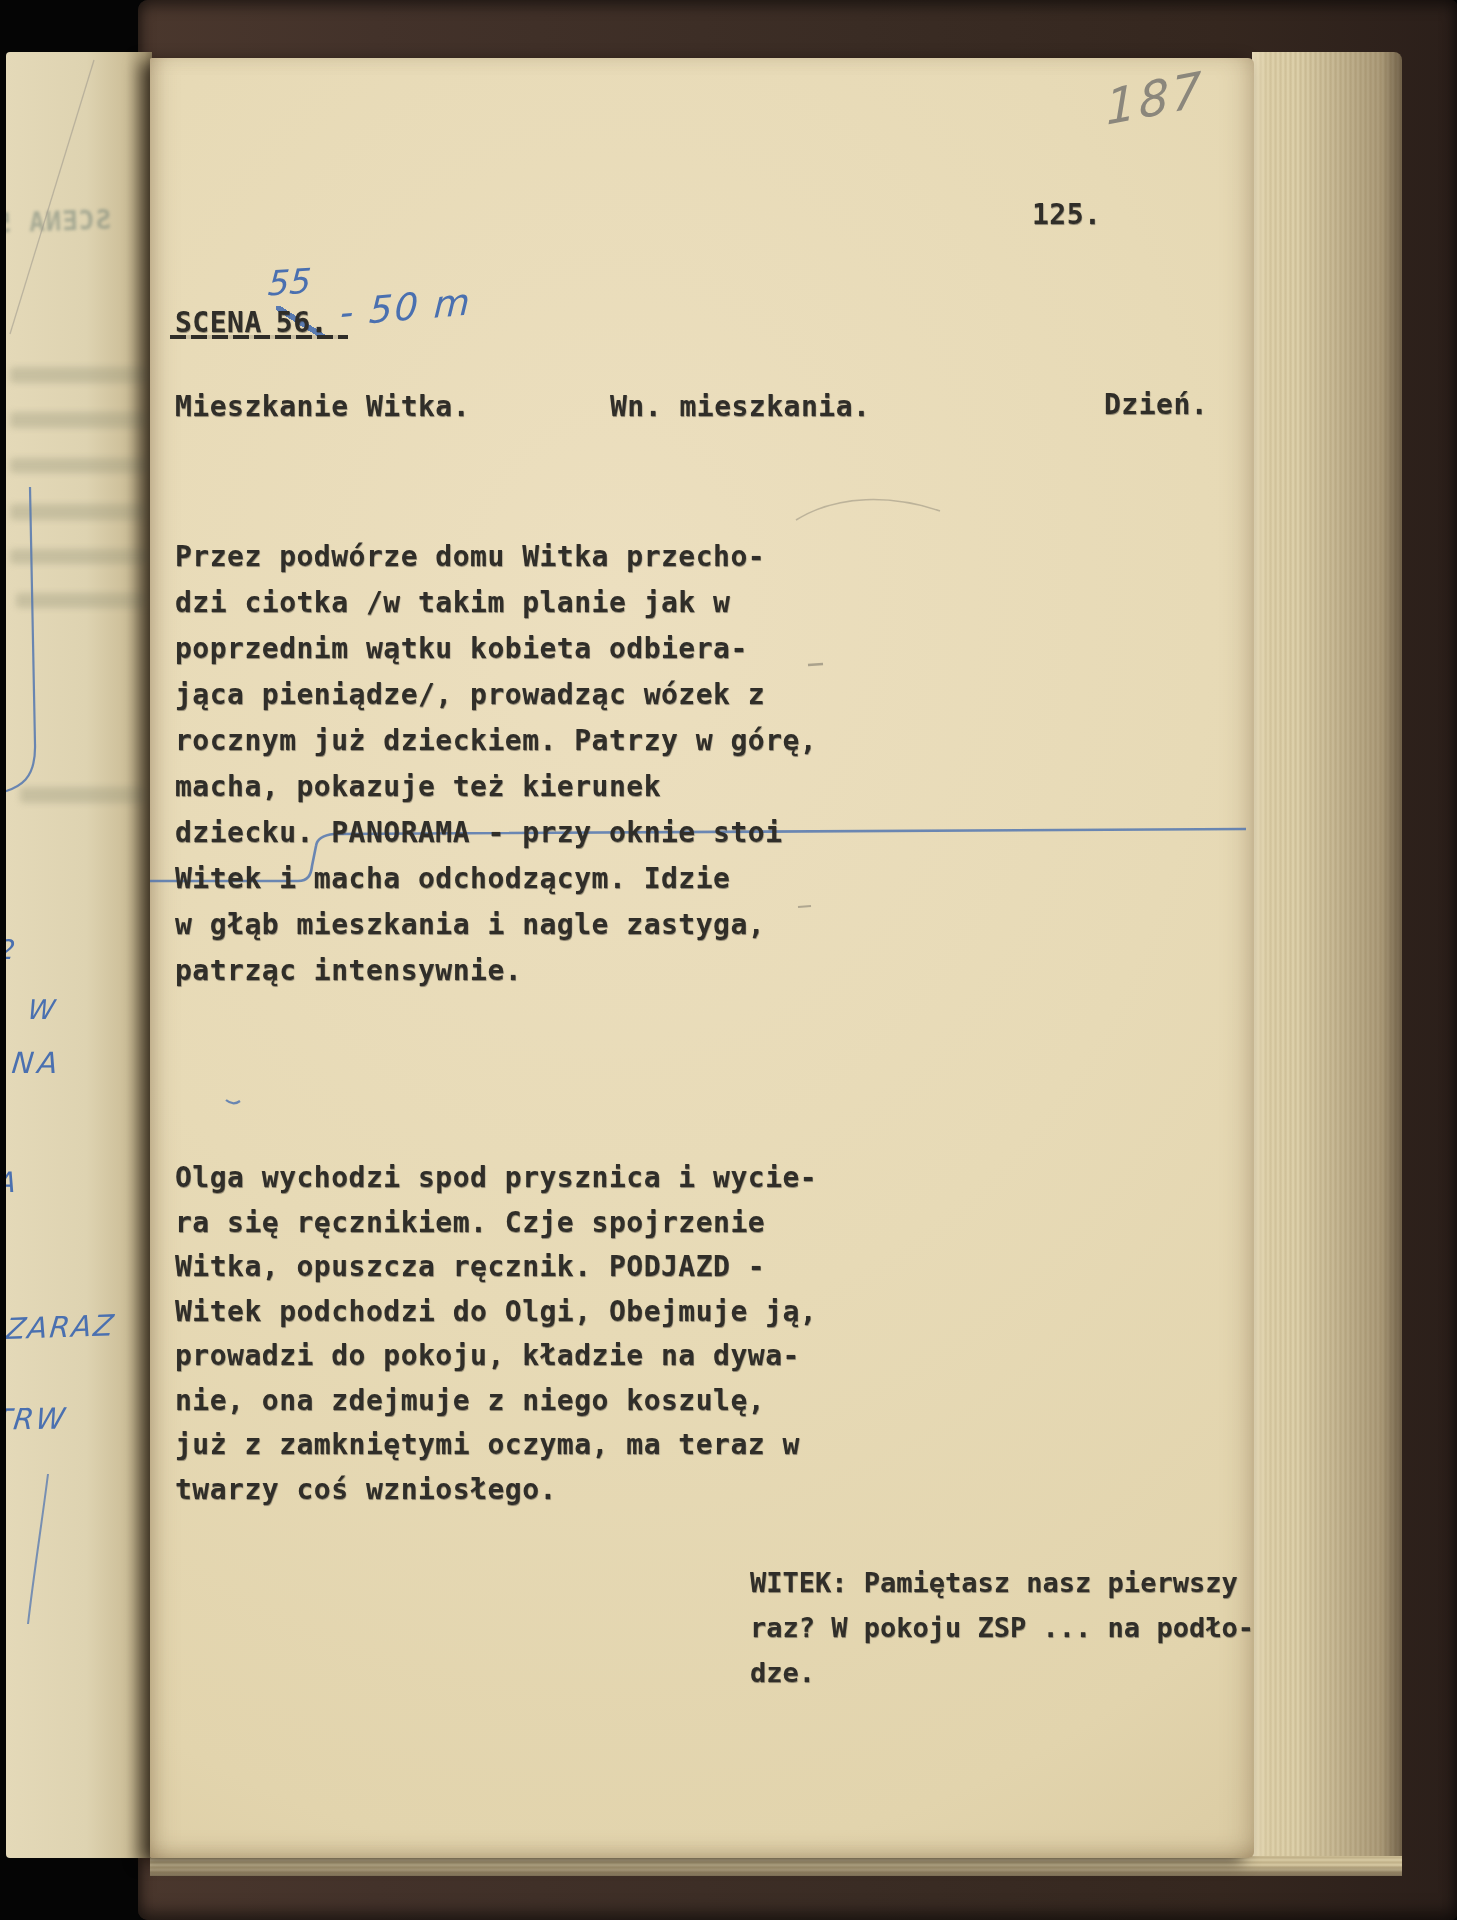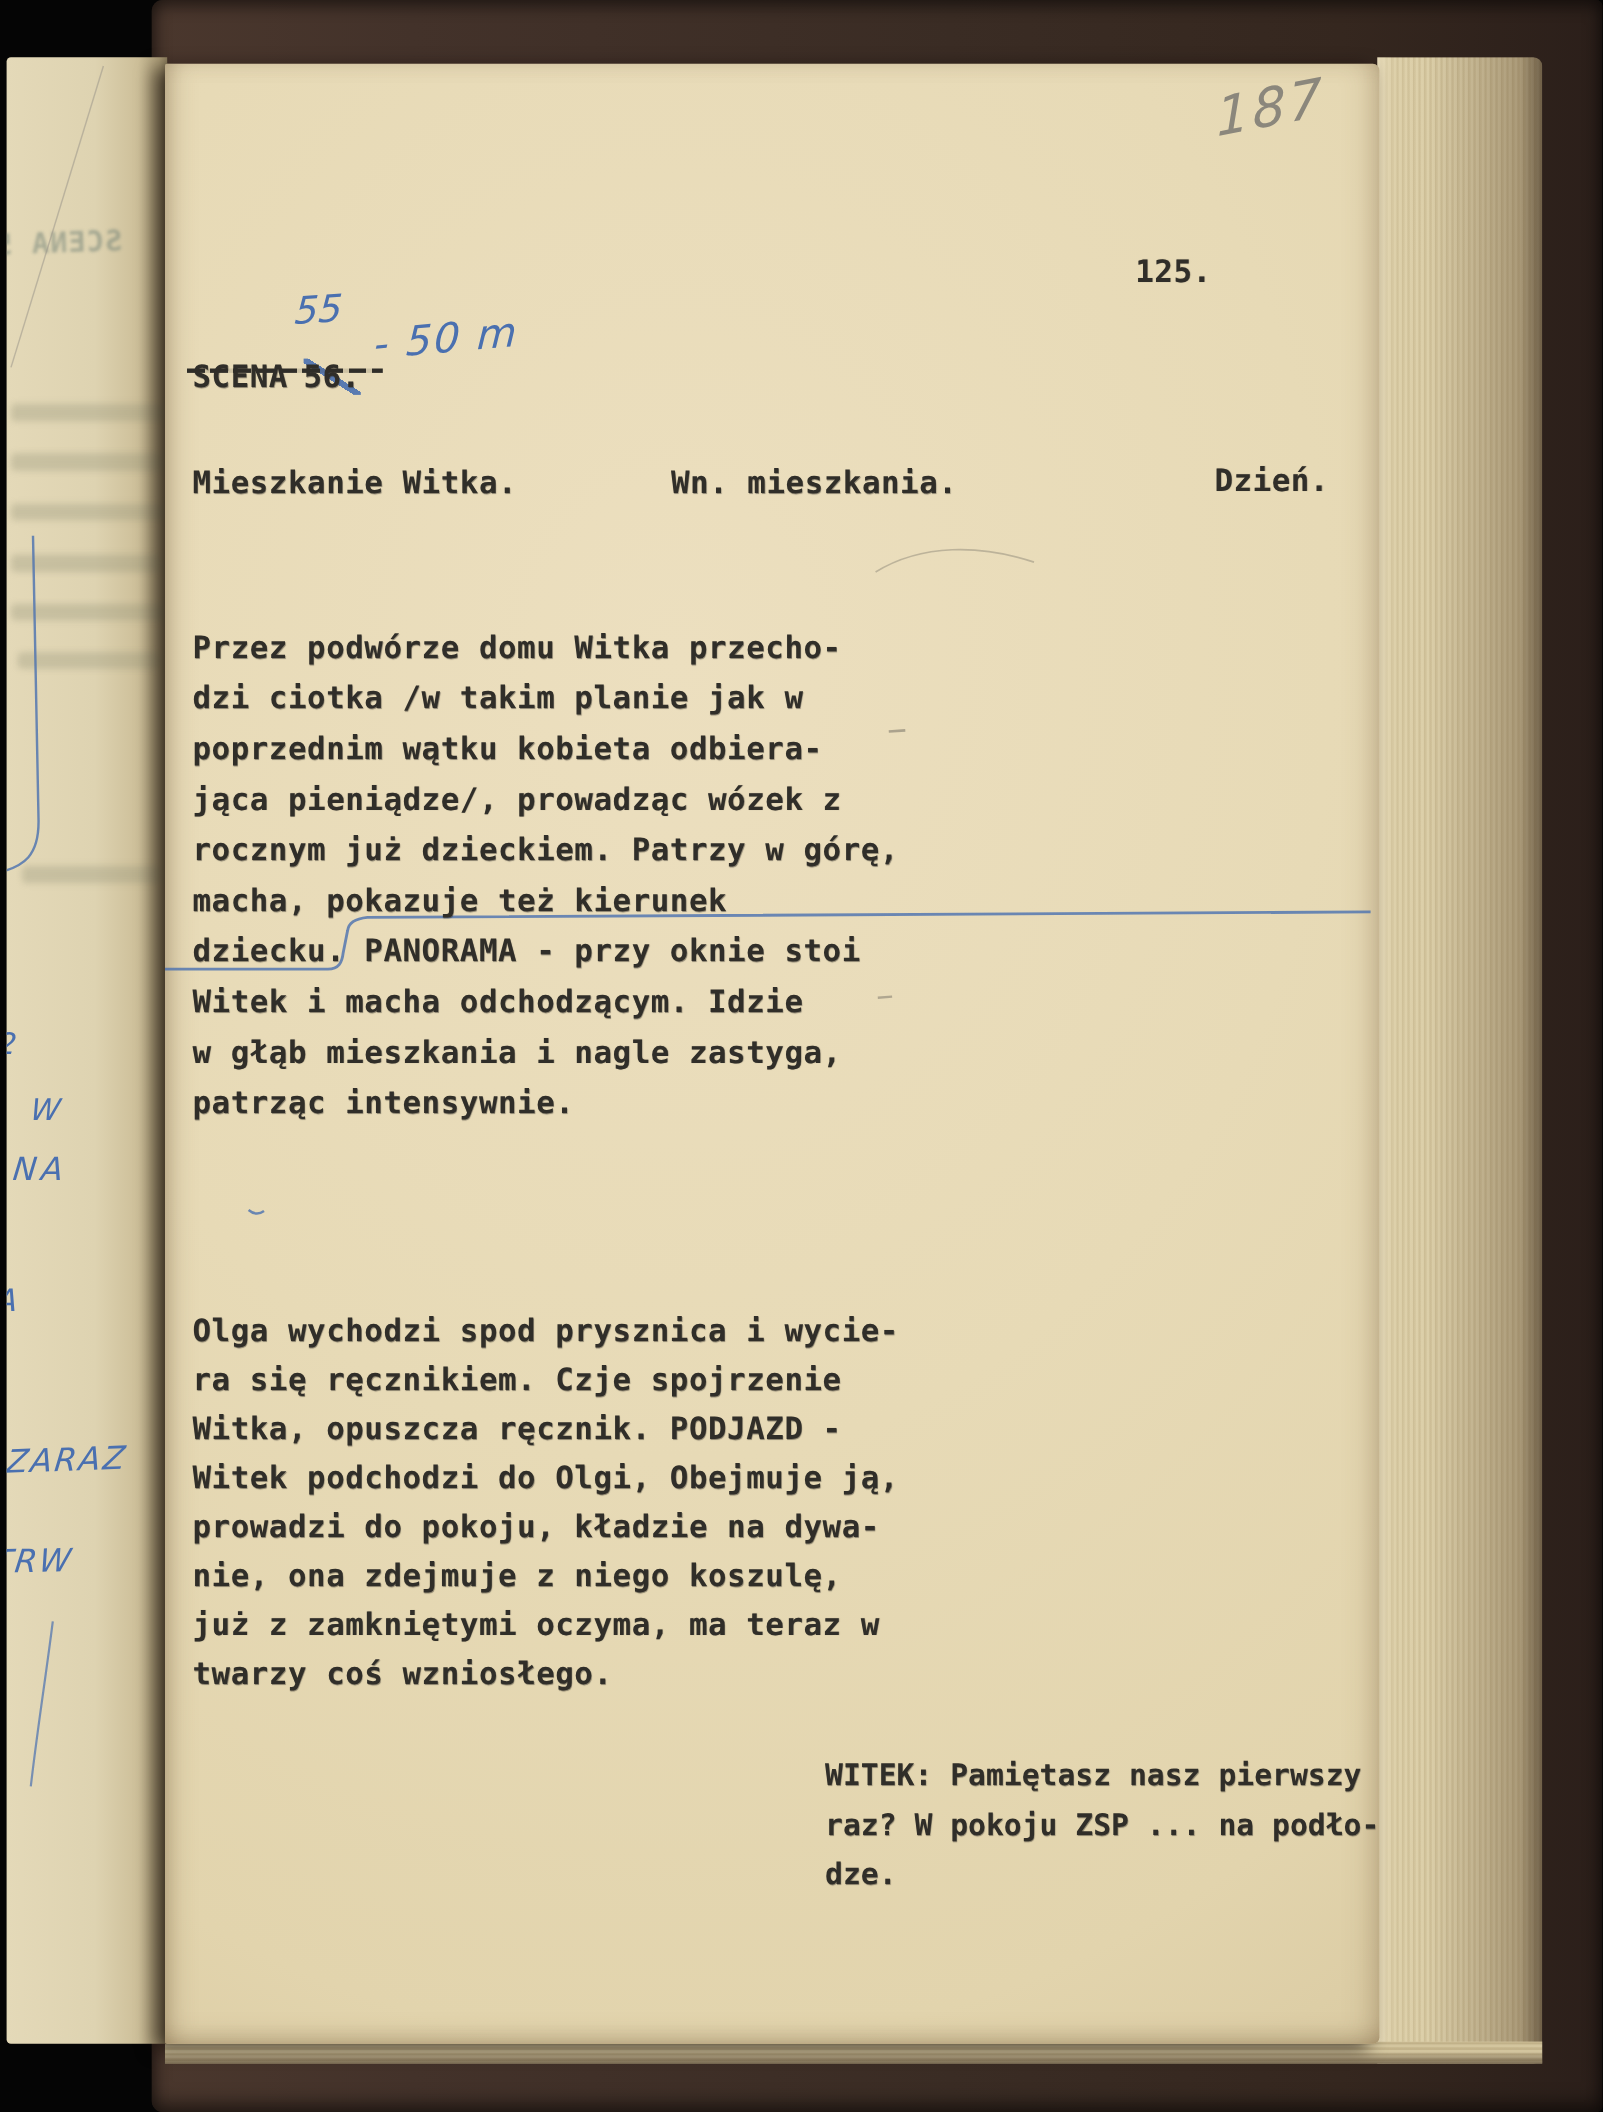--- a/index.html
+++ b/index.html
@@ -27,21 +27,21 @@
   .ghost-blob{position:absolute;background:rgba(138,138,112,.30);filter:blur(3px);border-radius:4px;}
   .ghost-heading{position:absolute;transform:scaleX(-1) rotate(2deg);filter:blur(1.6px);opacity:.5;
          color:#6e7f75;font-weight:bold;font-size:26px;letter-spacing:1px;white-space:nowrap;}
   
   .main-page{position:absolute;left:150px;top:58px;width:1104px;height:1800px;overflow:hidden;
          background:radial-gradient(120% 90% at 42% 30%, #ecdfbf 0%, #e7dab6 45%, #e2d4ad 78%, #d8c89f 97%);
          border-radius:2px 6px 6px 2px;
          box-shadow:-10px 4px 16px rgba(15,8,3,.65), inset 14px 0 26px -14px rgba(105,80,48,.5), inset -18px 0 30px -16px rgba(110,85,52,.38), inset 0 -14px 26px -14px rgba(110,85,52,.4);}
   .typed{font-family:"DejaVu Sans Mono","Liberation Mono",monospace;font-weight:bold;
          font-size:28px;color:#302e29;letter-spacing:.5px;
-         text-shadow:.5px .8px .7px rgba(52,48,42,.5);margin-top:32px;}
+         text-shadow:.5px .8px .7px rgba(52,48,42,.5);}
   .action{white-space:pre-line;line-height:46px;}
   .action2{white-space:pre-line;line-height:44.5px;}
   .dialogue{white-space:pre-line;line-height:45px;font-size:27px;letter-spacing:0;}
   .abs{position:absolute;}
   .hw{font-family:"DejaVu Sans","Liberation Sans",sans-serif;font-style:italic;white-space:nowrap;}
   .blue{color:#4a70b0;}
   .pencil{color:#8b877c;}
   .crossed{position:relative;margin-left:14px;display:inline-block;
          background:linear-gradient(to top right,transparent 44%,rgba(74,112,176,.9) 44%,rgba(74,112,176,.9) 54%,transparent 54%);}
   .typed-underline{position:absolute;height:4px;
@@ -89,21 +89,21 @@
       <path d="M 646 462 C 688 436 742 437 790 453" stroke="#8f8a7a" stroke-width="1.5" opacity="0.5" fill="none"></path>
       <path d="M 76 1042 q 7 6 14 1" stroke="#4a70b0" stroke-width="2.2" opacity="0.8" fill="none"></path>
       <path d="M 658 607 L 673 606" stroke="#6b675e" stroke-width="2.4" opacity="0.5" fill="none"></path>
       <path d="M 648 849 L 661 848" stroke="#6b675e" stroke-width="2.2" opacity="0.45" fill="none"></path>
     </svg>
 
     <div class="abs hw pencil" style="left:955px;top:12px;font-size:48px;transform:rotate(-11deg) skewX(-10deg);letter-spacing:3px;">187</div>
 
     <div class="abs typed" style="left:882px;top:140px;">125.</div>
 
-    <div class="abs" style="left:25px;top:236px;">
+    <div class="abs" style="left:25px;top:248px;">
       <span class="typed">SCENA</span><span class="typed crossed">56.</span>
     </div>
     <div class="typed-underline" style="left:20px;top:277px;width:178px;"></div>
     <div class="abs hw blue" style="left:118px;top:204px;font-size:34px;transform:rotate(-4deg) skewX(-8deg);">55</div>
     <div class="abs hw blue" style="left:190px;top:228px;font-size:37px;transform:rotate(-5deg) skewX(-8deg);letter-spacing:2px;">- 50 m</div>
 
     <div class="abs typed" style="left:25px;top:332px;text-align:center;">Mieszkanie Witka.</div>
     <div class="abs typed" style="left:460px;top:332px;">Wn. mieszkania.</div>
     <div class="abs typed" style="left:954px;top:330px;">Dzień.</div>
 

